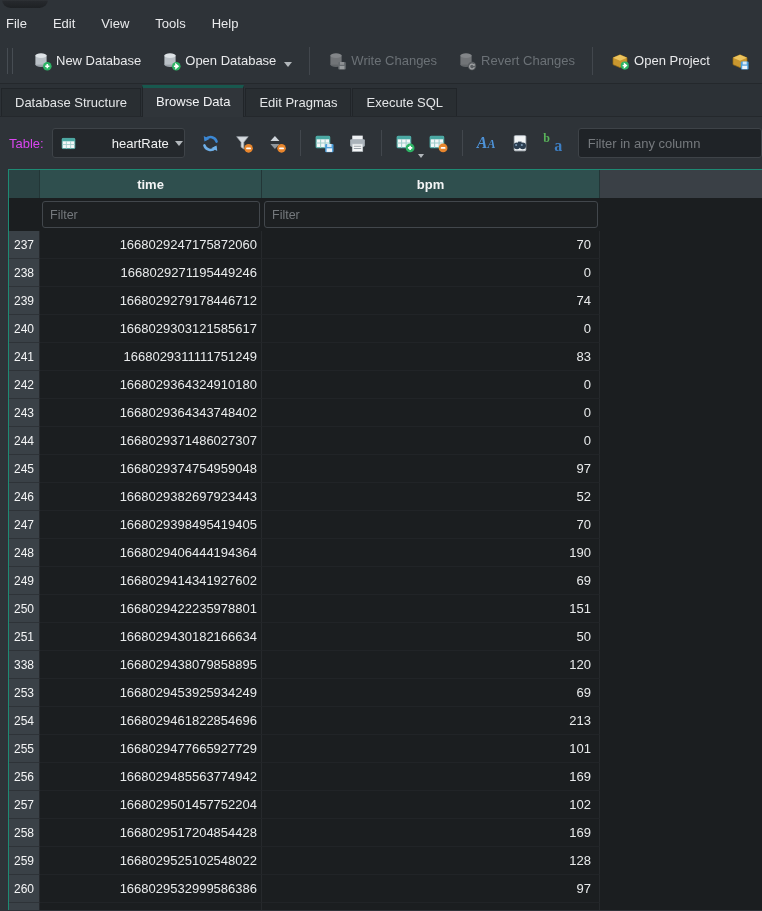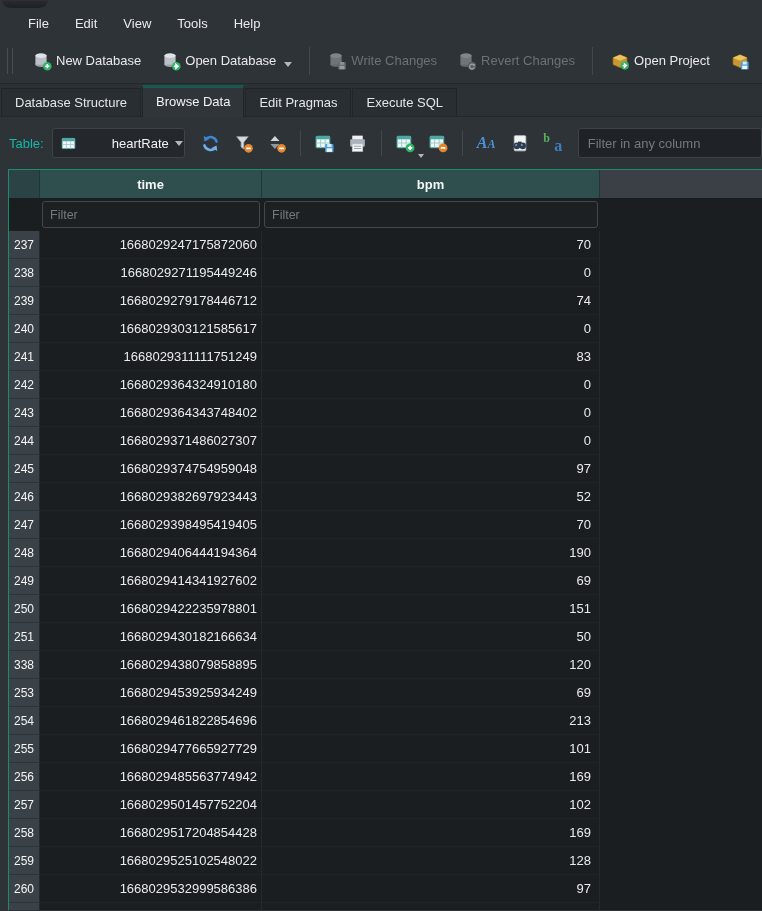--- a/index.html
+++ b/index.html
@@ -11,40 +11,40 @@
     position:relative;
     color:#e9eaec;
   }
   
   .corner-blob{
     position:absolute; left:2px; top:-9px; width:46px; height:17px;
     border-radius:9px;
     background:linear-gradient(180deg,#dfe3e6 0%,#595f64 26%,#26292d 60%,#1e2124 100%);
   }
   
-  .menubar{ height:38px; display:flex; align-items:center; padding:8px 0 0 24px; }
+  .menubar{ height:38px; display:flex; align-items:center; padding:8px 0 0 2px; }
   .menu-item{ padding:0 13px; font-size:13px; color:#e9eaec; }
   .menu-item:first-child{ padding-left:4px; }
   
   .toolbar{ height:46px; display:flex; align-items:center; padding-left:5px; border-bottom:1px solid #24282c; white-space:nowrap; }
   .tb-handle{ width:6px; height:26px; border-left:1px solid #474d53; border-right:1px solid #474d53; margin:0 9px 0 2px; }
   .tb-btn{ display:flex; align-items:center; gap:4px; padding:5px 10px; font-size:13px; color:#e9eaec; border-radius:3px; flex:0 0 auto; }
   .tb-btn.disabled{ color:#6b7176; }
   .tb-btn.disabled svg{ opacity:.55; filter:grayscale(.7); }
   .tb-sep{ width:1px; height:28px; background:#42474d; margin:0 7px; flex:0 0 auto; }
   .caret-down{ width:0; height:0; border-left:4px solid transparent; border-right:4px solid transparent; border-top:5px solid #b2b7bb; }
   .tb-caret{ margin-left:4px; transform:translateY(4px); }
   
   .tabbar{ display:flex; align-items:flex-end; height:33px; background:#2c3136; border-bottom:1px solid #24282c; padding-left:1px; }
   .tab{ height:28px; line-height:27px; padding:0 13px; font-size:13px; color:#e3e5e7;
         background:#292e32; border:1px solid #212529; border-bottom:none; margin-right:1px; }
   .tab.active{ height:32px; line-height:28px; background:#30353a; border-top:3px solid #18584e; margin-bottom:-1px; color:#f2f3f5; }
   
   .controls{ height:52px; display:flex; align-items:center; padding-left:9px; }
-  .ctl-label{ font-size:13px; color:#14b8a6; margin-right:8px; }
+  .ctl-label{ font-size:13px; color:#d946ef; margin-right:8px; }
   .combo{ width:133px; height:30px; background:#24282c; border:1px solid #3e4348; border-radius:3px;
           display:flex; align-items:center; padding:0 7px; gap:6px; }
   .combo-label{ flex:1; font-size:13px; color:#f1f2f3;padding-left:29px; }
   .icon-btn{ width:31px; height:31px; display:flex; align-items:center; justify-content:center; position:relative; margin:0 1px; flex:0 0 auto; }
   .ctl-sep{ width:1px; height:26px; background:#42474d; margin:0 7px; flex:0 0 auto; }
   .btn-caret{ position:absolute; bottom:1px; right:-3px; border-left-width:3px; border-right-width:3px; border-top-width:4px; }
   .refresh-wrap{ margin-left:10px; }
   input{ font-family:"Liberation Sans", sans-serif; outline:none; }
   .filter-any{ flex:1; height:30px; margin-left:9px; background:#1f2327; border:1px solid #3e4348;
                border-radius:3px; color:#e8eaec; font-size:13px; padding:0 9px; min-width:100px; }

